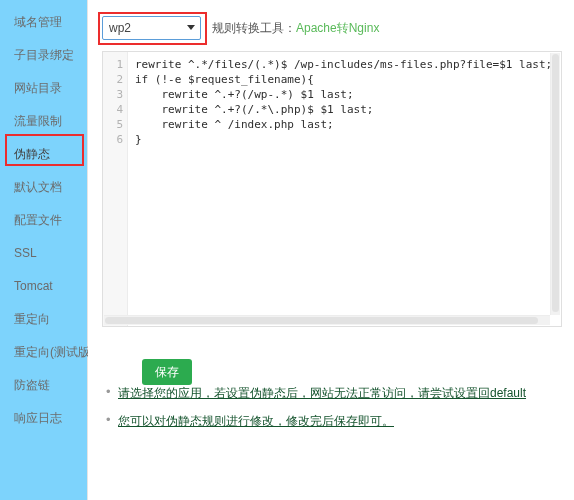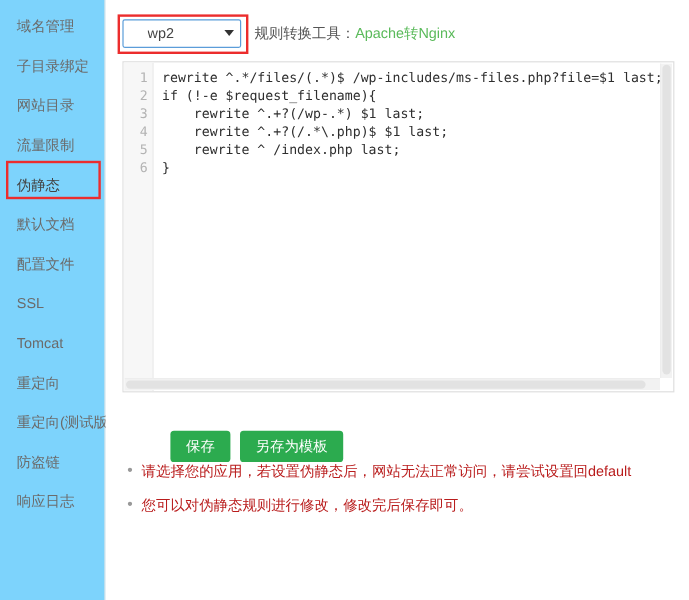--- a/index.html
+++ b/index.html
@@ -81,21 +81,21 @@
   .app-select {
     width: 99px;
     height: 24px;
     box-sizing: border-box;
     border: 1px solid #5b9dd9;
     border-radius: 2px;
     background: #ffffff;
     font-family: "Liberation Sans", "DejaVu Sans", sans-serif;
     font-size: 12px;
     color: #444;
-    padding: 0 16px 0 20px;
+    padding: 0 16px 0 6px;
     -webkit-appearance: none;
     -moz-appearance: none;
     appearance: none;
     outline: none;
     line-height: 22px;
   }
   .select-caret {
     position: absolute;
     right: 6px;
     top: 9px;
@@ -233,24 +233,25 @@
   
   .notes {
     margin-top: 24px;
     padding-left: 16px;
     margin-block: 0;
     list-style: none;
   }
   .notes li {
     position: relative;
     font-size: 12px;
-    color: #b91c1c;
+    color: #14532d;
     line-height: 16px;
     margin-bottom: 12px;
     white-space: nowrap;
+    text-decoration: underline;
   }
   .notes li::before {
     content: "•";
     position: absolute;
     left: -12px;
     top: -1px;
     color: #999;
     font-size: 13px;
   }
 </style>
@@ -312,21 +313,20 @@
       <div class="vscroll">
         <div class="vscroll-thumb"></div>
       </div>
       <div class="hscroll">
         <div class="hscroll-thumb"></div>
       </div>
     </div>
 
     <div class="btn-row">
       <button class="btn">保存</button>
-      <button class="btn">另存为模板</button>
     </div>
 
     <ul class="notes">
       <li>请选择您的应用，若设置伪静态后，网站无法正常访问，请尝试设置回default</li>
       <li>您可以对伪静态规则进行修改，修改完后保存即可。</li>
     </ul>
 
   </div>
 </div>
 

